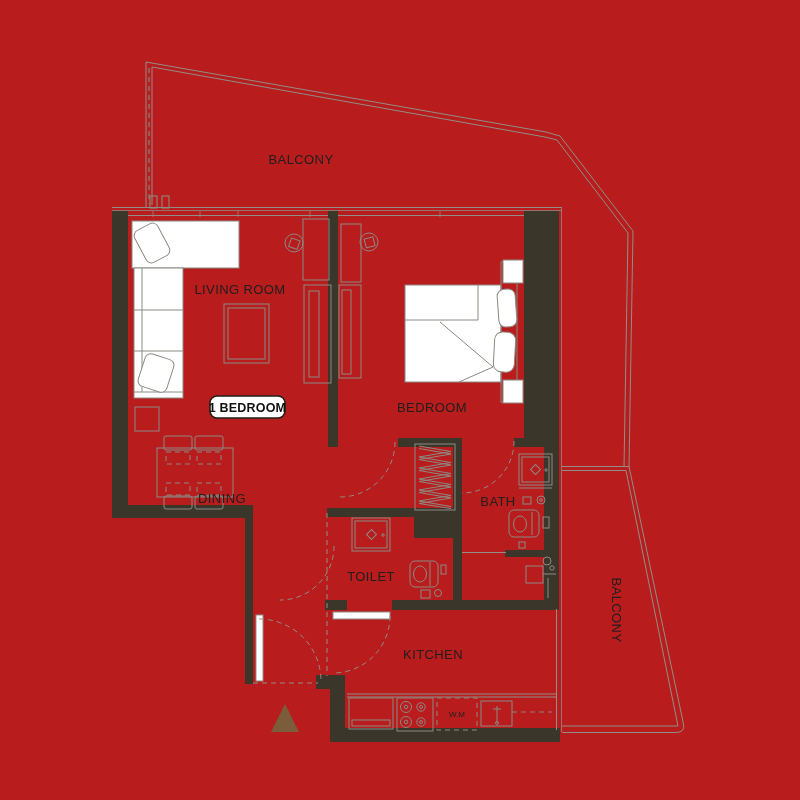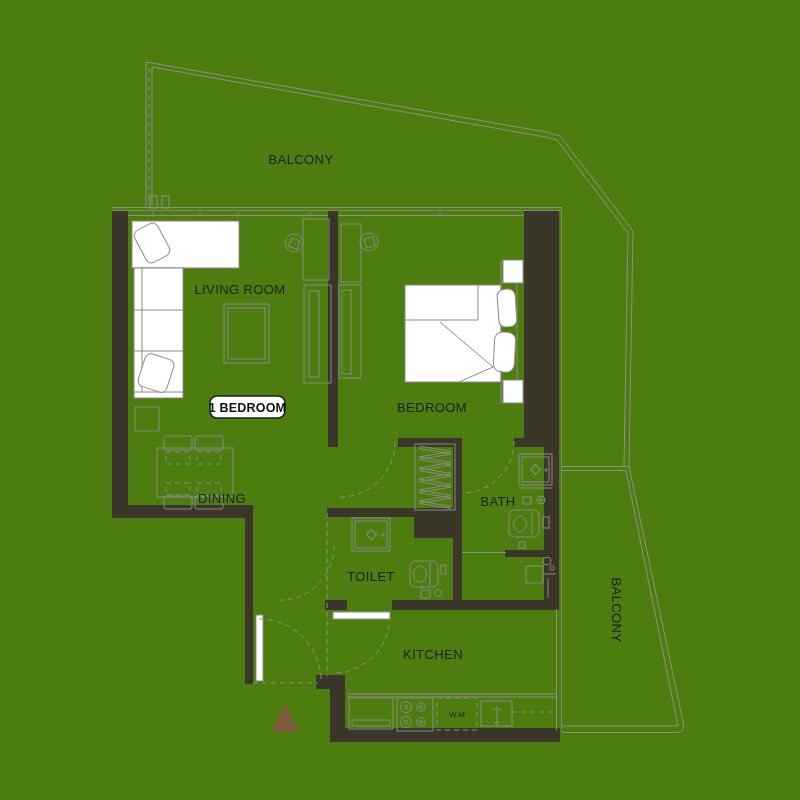--- a/index.html
+++ b/index.html
@@ -1,16 +1,16 @@
 <!DOCTYPE html>
 <html style="--wall-color: #3a362a; --line-color: #8f8f88; --furniture-color: #8a8a84; --text-color: #1f1f1f; --entrance-marker-color: #7b5d3c;"><head>
 <meta charset="utf-8">
 <style>
   html,body { margin:0; padding:0; background:#ffffff; }
-  .stage { width:800px; height:800px; position:relative; background:#4d7c0f; }
+  .stage { width:800px; height:800px; position:relative; background:#b91c1c; }
   svg { display:block; }
   .wall  { fill:var(--wall-color,#3a362a); }
   .ln    { stroke:var(--line-color,#8f8f88); fill:none; stroke-width:1; }
   .lnt   { stroke:var(--line-color,#8f8f88); fill:none; stroke-width:.75; }
   .lnf   { stroke:var(--line-color,#8f8f88); fill:#fff; stroke-width:1; }
   .fur   { stroke:var(--furniture-color,#8a8a84); fill:none; stroke-width:1; }
   .furf  { stroke:var(--furniture-color,#8a8a84); fill:#fff; stroke-width:1; }
   .dash  { stroke:var(--line-color,#8f8f88); fill:none; stroke-width:1; stroke-dasharray:5 4; }
   .dashf { stroke:var(--furniture-color,#8a8a84); fill:none; stroke-width:1; stroke-dasharray:5 4; }
   .lbl   { font-family:"Liberation Sans","DejaVu Sans",sans-serif; font-size:13px; fill:var(--text-color,#222);

